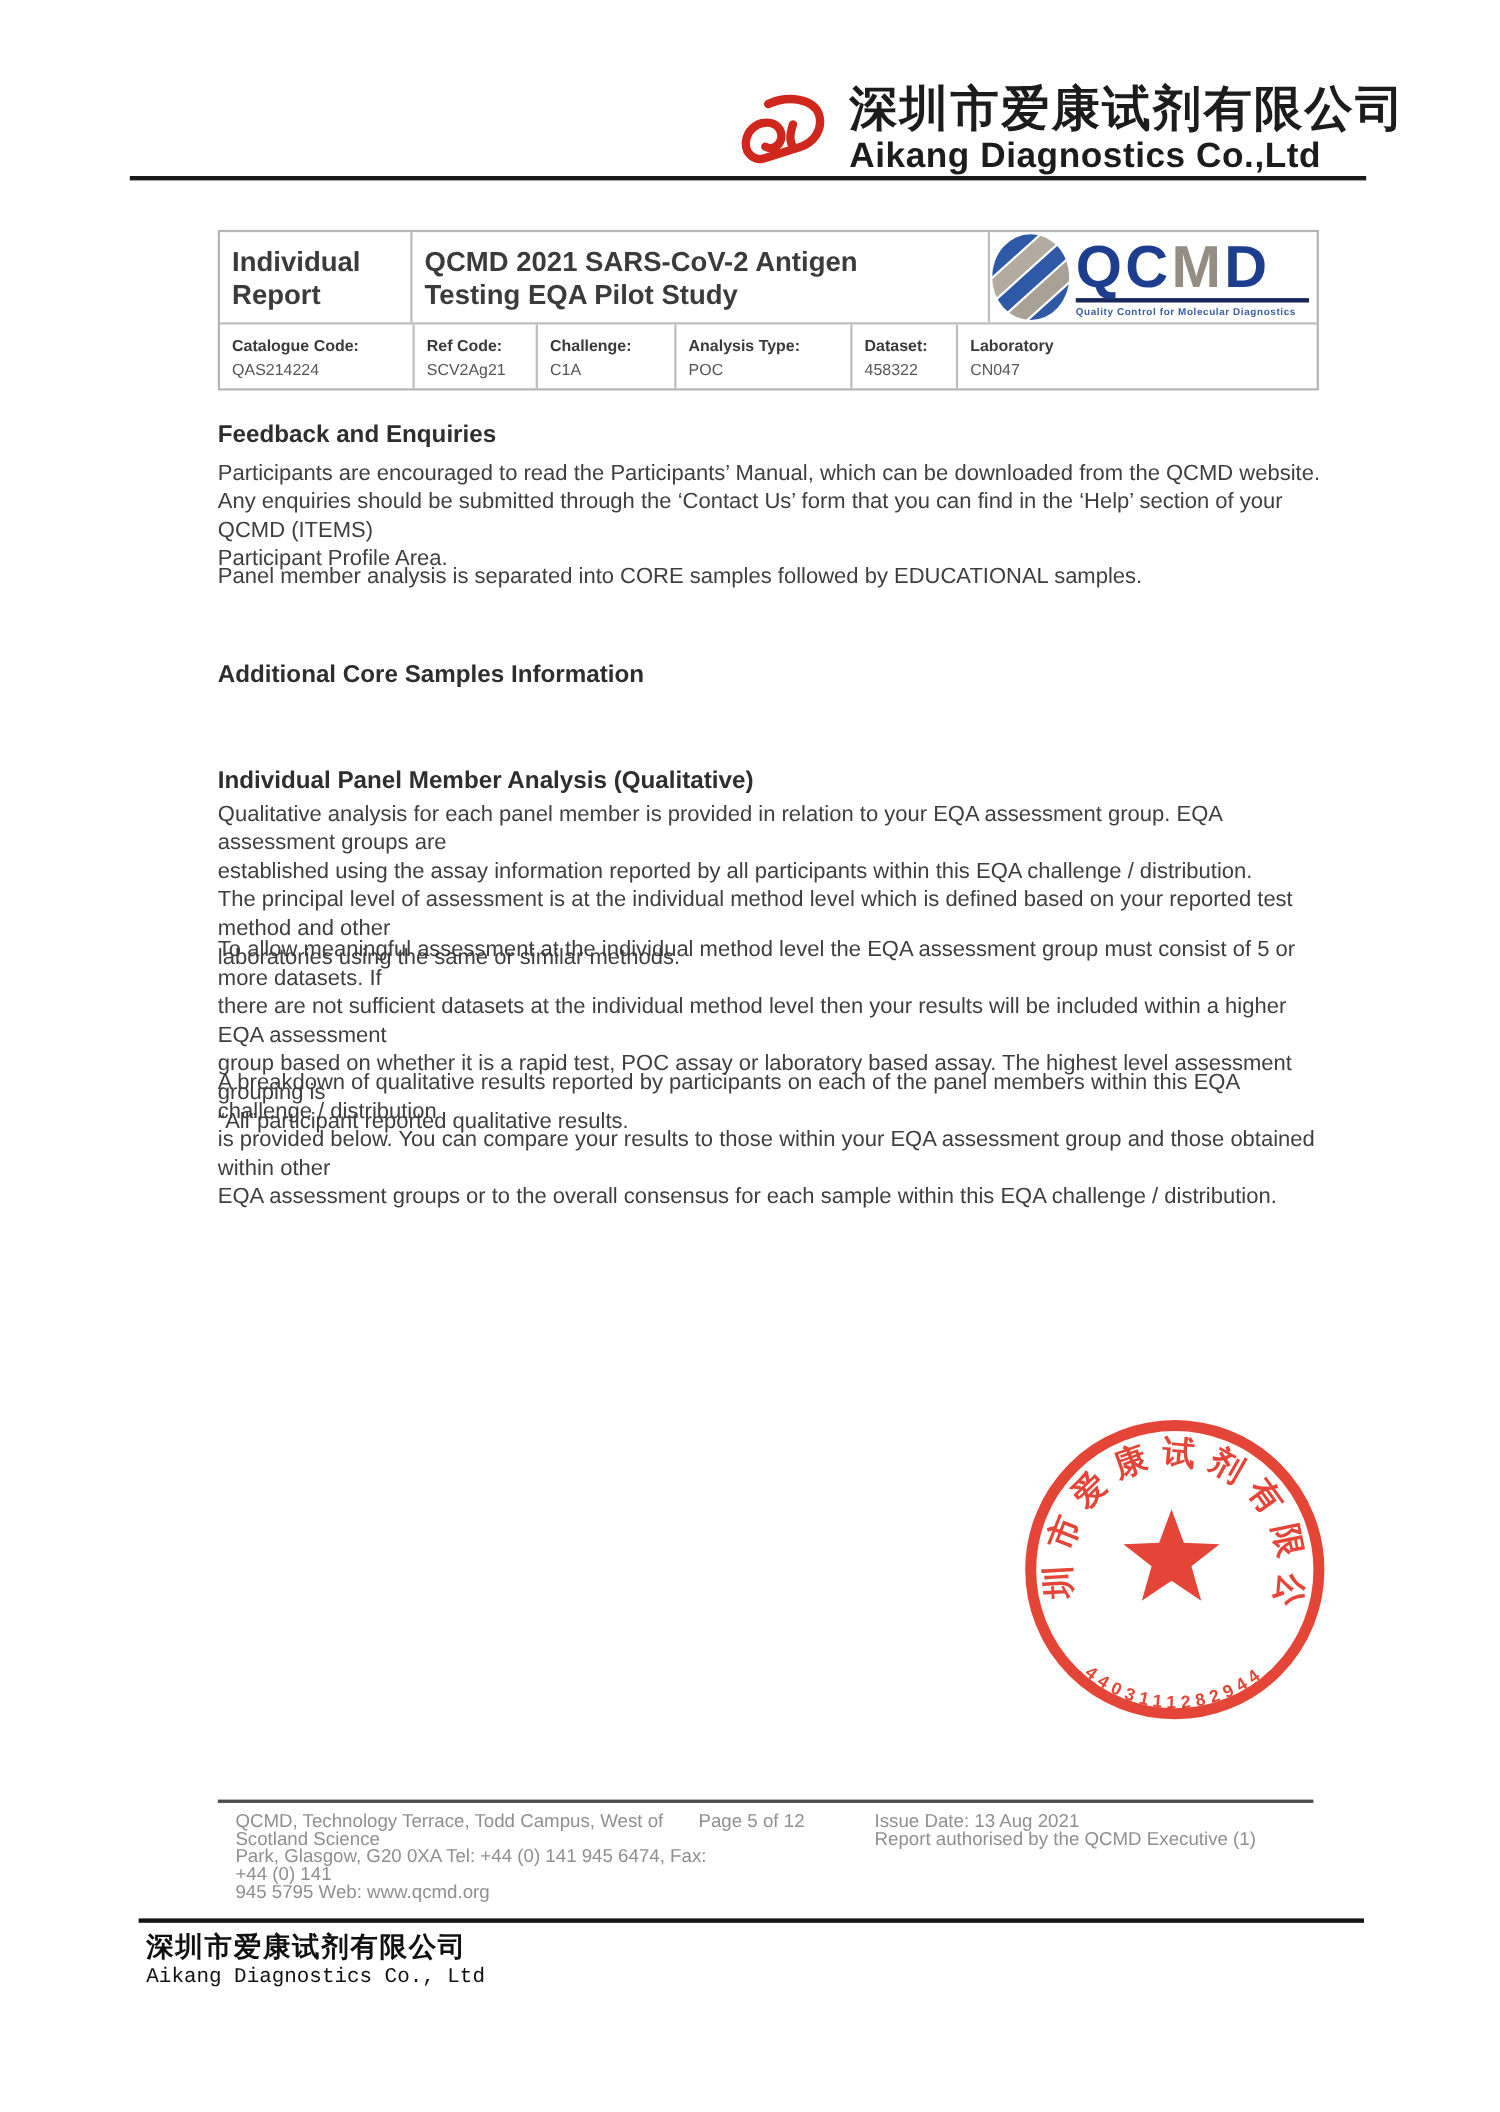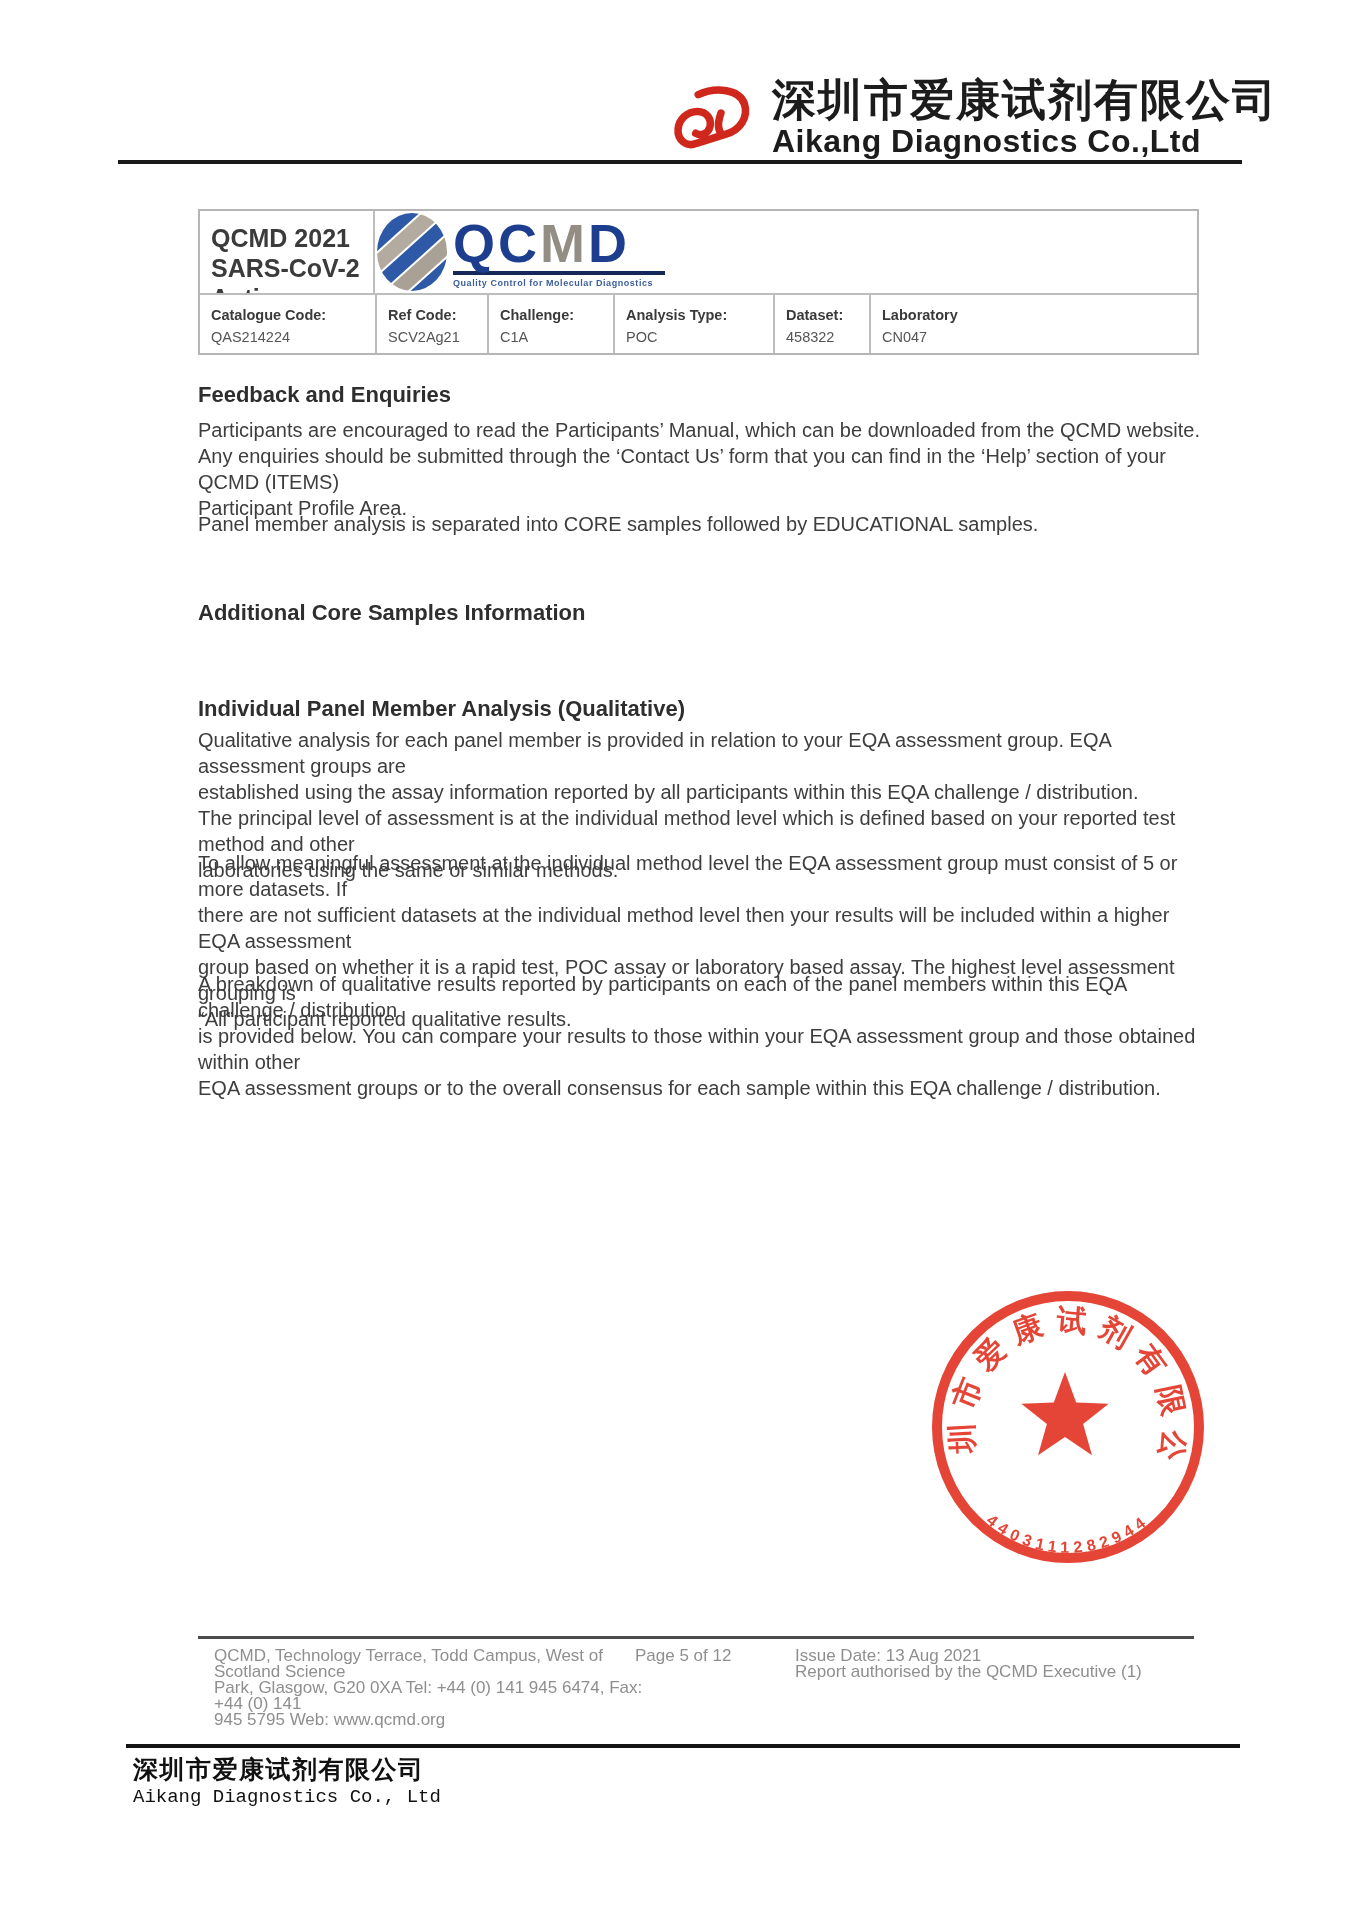--- a/index.html
+++ b/index.html
@@ -60,20 +60,22 @@
     </svg>
     <div class="brand-text">
       <div class="brand-cn">深圳市爱康试剂有限公司</div>
       <div class="brand-en">Aikang Diagnostics Co.,Ltd</div>
     </div>
   </div>
   <div class="rule-top"></div>
 
   <div class="rtable">
     <div class="rrow1">
+      <div class="rcell big">Individual
+Report</div>
       <div class="rcell big">QCMD 2021 SARS-CoV-2 Antigen
 Testing EQA Pilot Study</div>
       <div class="rcell logo-cell">
         <svg class="globe" viewBox="0 0 74 82">
           <defs>
               <clipPath id="gclip">
                 <ellipse cx="37" cy="41" rx="35" ry="39"></ellipse>
               </clipPath>
             </defs>
           <g clip-path="url(#gclip)">

